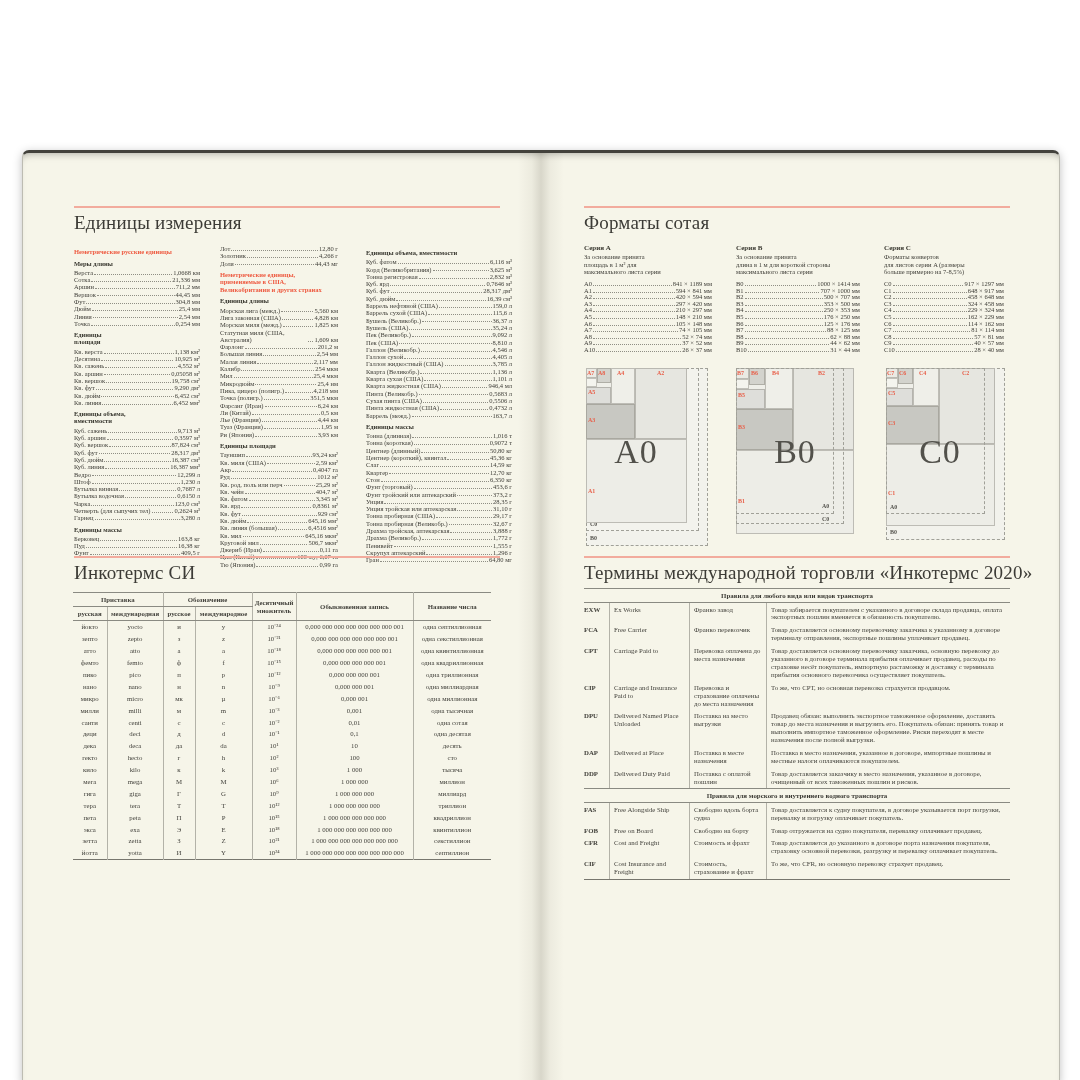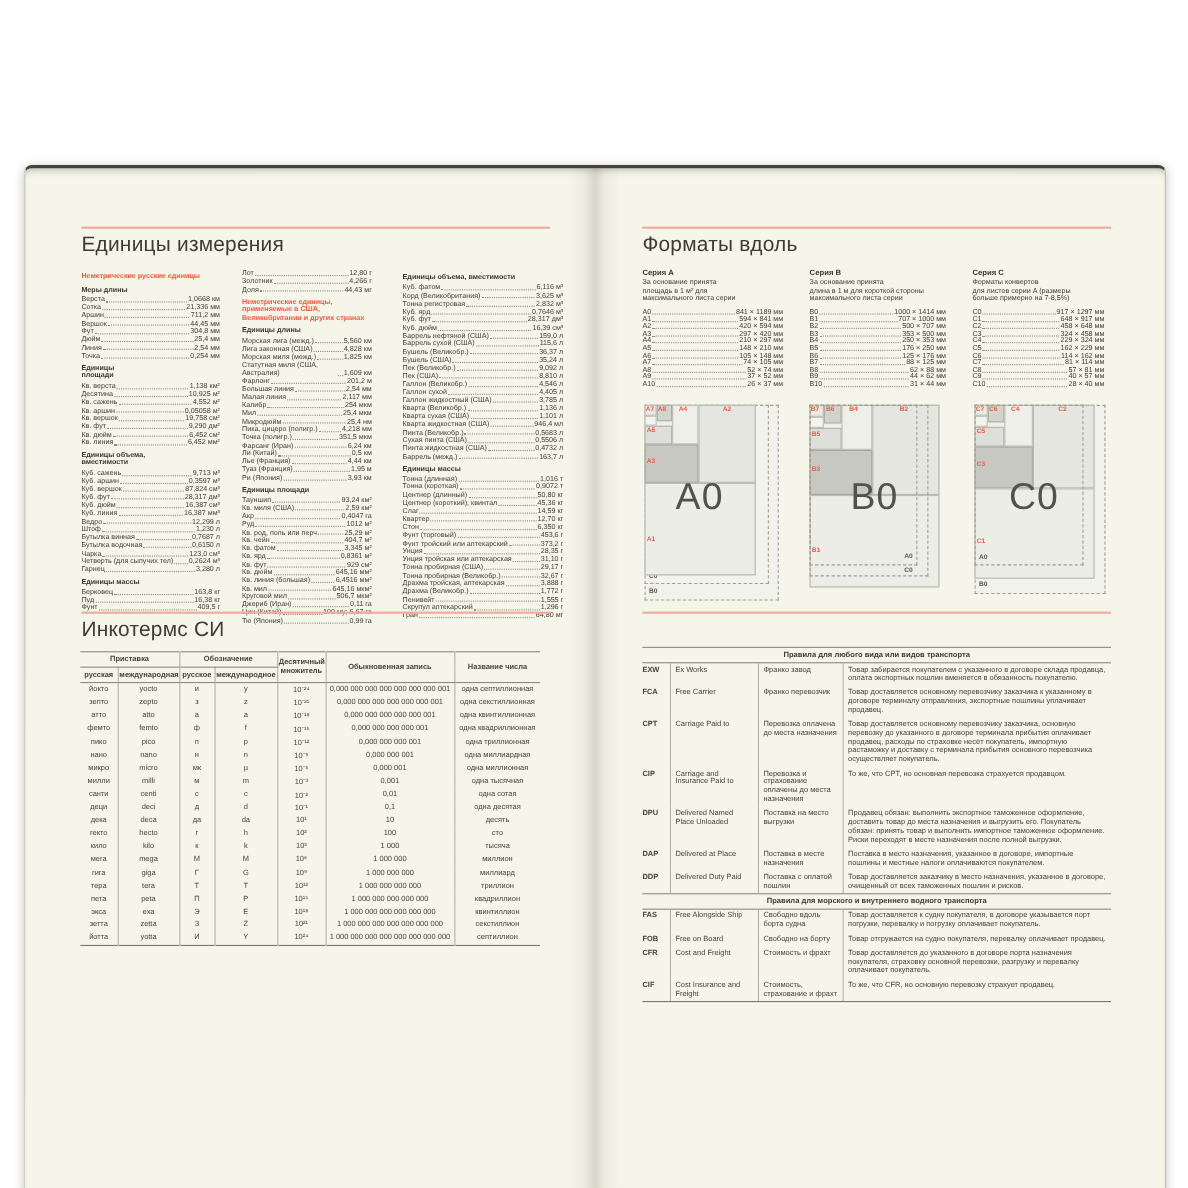--- a/index.html
+++ b/index.html
@@ -1,17 +1,17 @@
 <!DOCTYPE html>
 <html><head>
 <meta charset="utf-8">
 <style>
   html,body{margin:0;padding:0;background:#fff;}
   .stage{position:relative;width:1080px;height:1080px;background:#ffffff;overflow:hidden;
-         font-family:Liberation Sans, sans-serif;color:#3f3e38;}
+         font-family:Liberation Serif, serif;color:#3f3e38;}
   .book{position:absolute;left:22px;top:150px;width:1036px;height:930px;background:#f6f5e9;
         border-top:3px solid #43423c;border-left:1px solid #bdbcb2;border-right:1px solid #bdbcb2;
         border-radius:7px 7px 0 0;
         box-shadow:0 2px 10px rgba(0,0,0,.25), inset 0 6px 8px -6px rgba(0,0,0,.35);}
   .spine{position:absolute;left:50%;top:0;width:46px;height:100%;transform:translateX(-50%);
         background:linear-gradient(90deg,rgba(80,75,60,0) 0%,rgba(80,75,60,.06) 30%,rgba(80,75,60,.18) 50%,rgba(80,75,60,.06) 70%,rgba(80,75,60,0) 100%);}
   .rule{position:absolute;height:1.5px;background:#f2ab9d;width:426px;}
   .sec-title{position:absolute;font-size:19px;font-weight:500;color:#3c3b36;letter-spacing:.2px;white-space:nowrap;}
   
   .ucol{position:absolute;font-size:6.5px;line-height:7.3px;}
@@ -846,21 +846,21 @@
           <td>И</td>
           <td>Y</td>
           <td>10²⁴</td>
           <td>1 000 000 000 000 000 000 000 000</td>
           <td>септиллион</td>
         </tr>
       </tbody>
     </table>
 
   <div class="rule" style="left:584px;top:206px;"></div>
-  <div class="sec-title" style="left:584px;top:212px;">Форматы вдоль</div>
+  <div class="sec-title" style="left:584px;top:212px;">Форматы сотая</div>
   <div class="fcol" id="fcol1" style="left:584px;top:245px;width:128px;">
       <div class="fs-name">Серия A</div>
       <div class="fs-desc">За основание принята
 площадь в 1 м² для
 максимального листа серии</div>
       <div class="u-row">
         <div class="u-n">A0</div>
         <div class="u-dots"></div>
         <div class="u-v">841 × 1189 мм</div>
       </div>
@@ -1103,20 +1103,21 @@
         <div class="dg-l red" style="left: 2px; top: 52px;">C3</div>
         <div class="dg-r dg-solid" style="left: 0px; top: 76px; width: 109px; height: 82px; background: rgb(237, 237, 231);"></div>
         <div class="dg-l red" style="left: 2px; top: 122px;">C1</div>
         <div class="dg-r dg-dash" style="left: 0px; top: 0px; width: 99px; height: 146px;"></div>
         <div class="dg-l dark" style="left: 4px; top: 136px;">A0</div>
         <div class="dg-big" style="left: 54px; top: 84px;">C0</div>
       </div>
     </div>
 
   <div class="rule" style="left:584px;top:556px;"></div>
+  <div class="sec-title" style="left:584px;top:562px;">Термины международной торговли «Инкотермс 2020»</div>
   <div id="inc-table">
       <div class="inc-ghead">Правила для любого вида или видов транспорта</div>
       <div class="inc-row">
         <div class="c">EXW</div>
         <div class="c">Ex Works</div>
         <div class="c">Франко завод</div>
         <div class="c">Товар забирается покупателем с указанного в договоре склада продавца, оплата экспортных пошлин вменяется в обязанность покупателю.</div>
       </div>
       <div class="inc-row">
         <div class="c">FCA</div>

